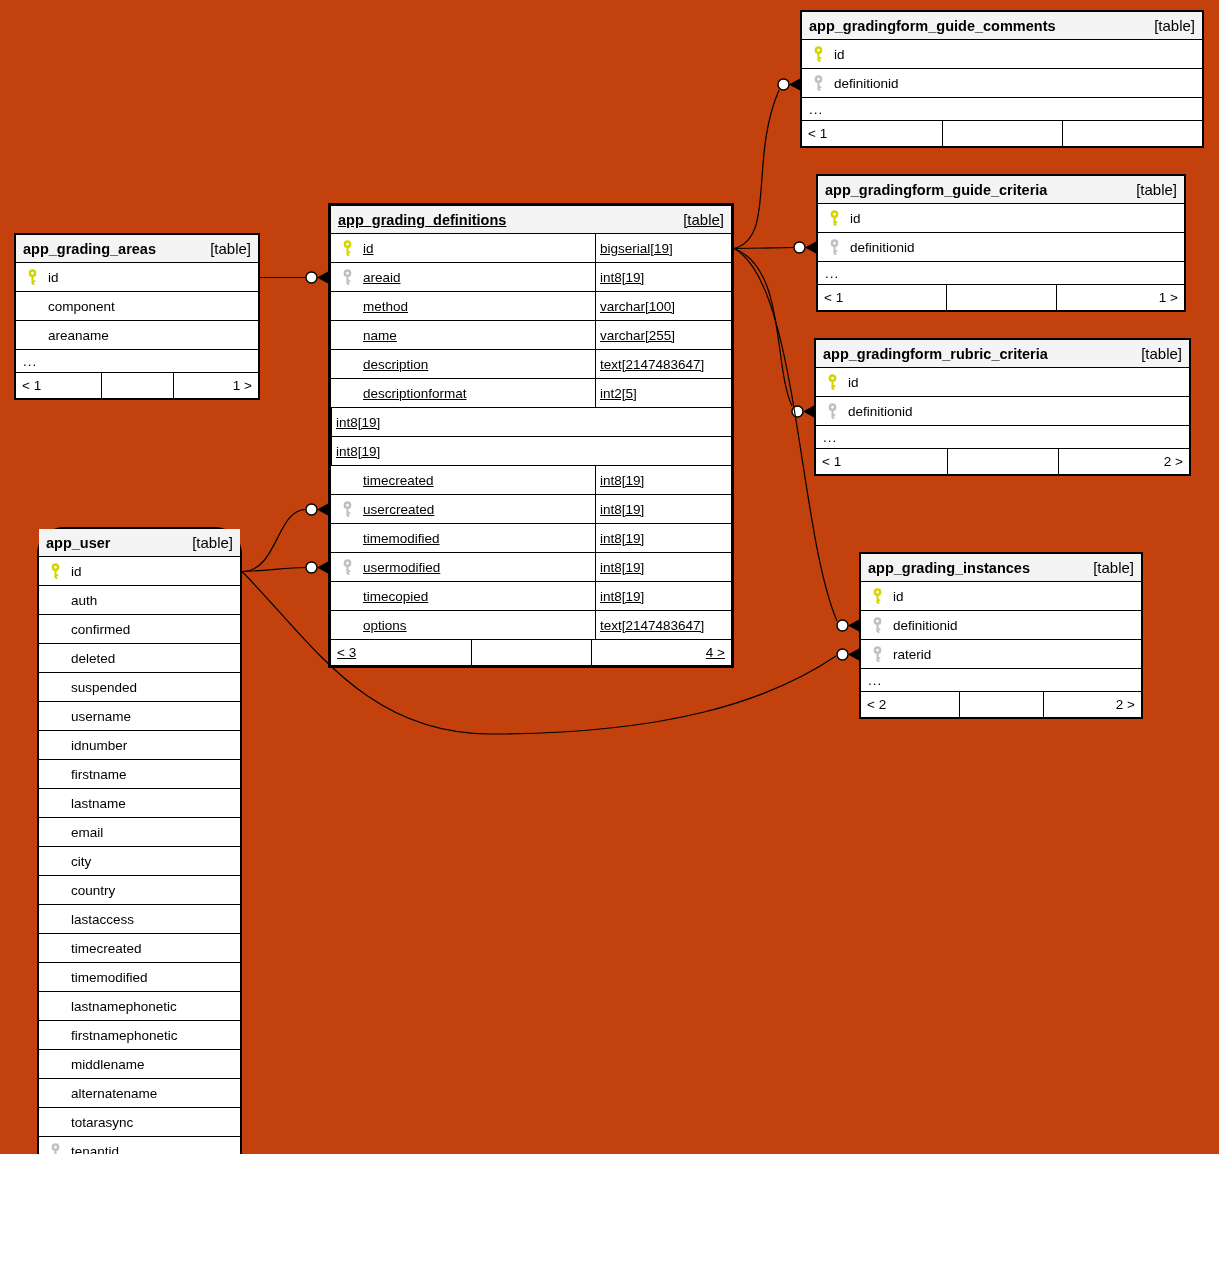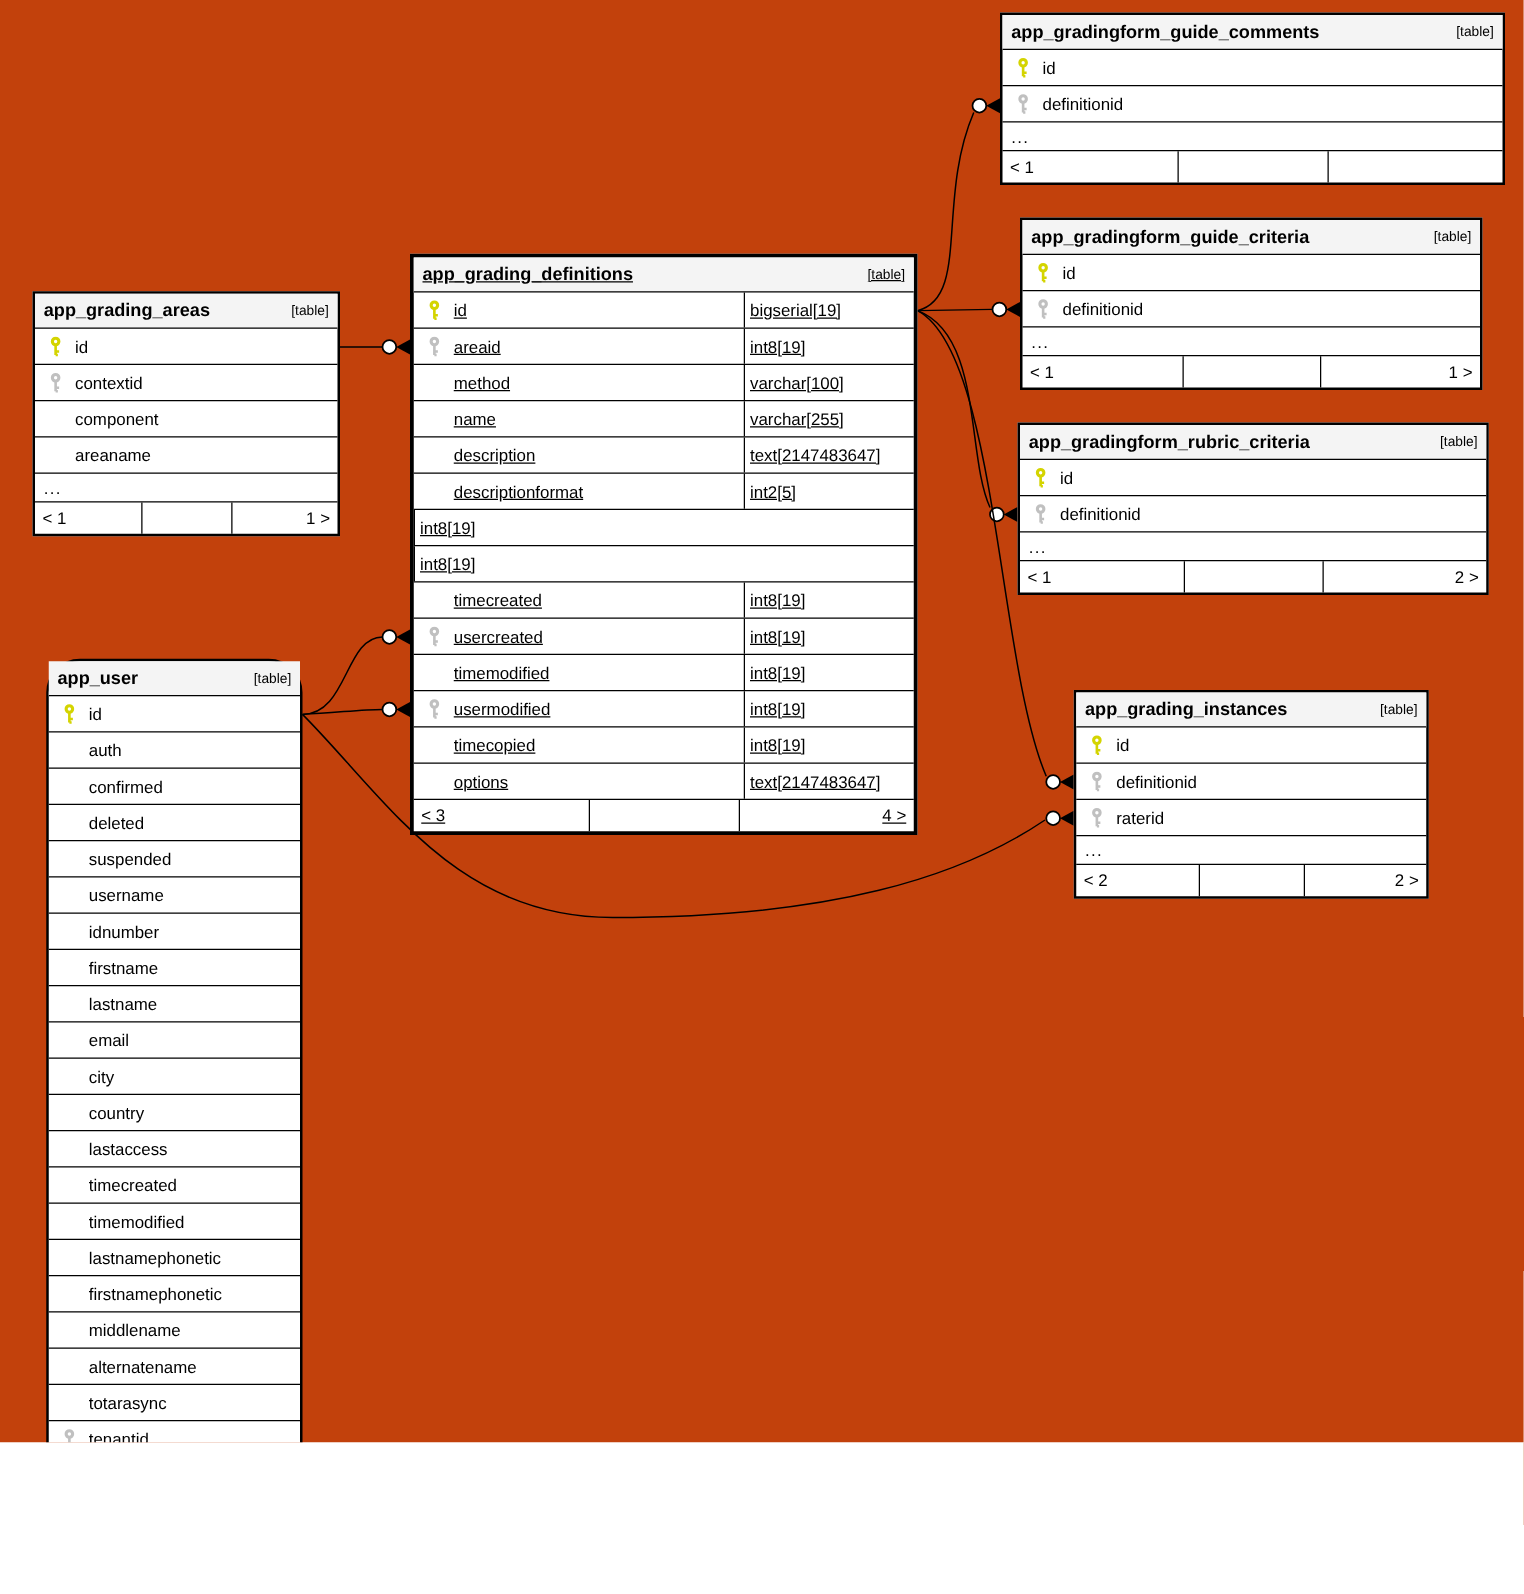--- a/index.html
+++ b/index.html
@@ -4,21 +4,21 @@
 <style>
   html,body{margin:0;padding:0;background:#ffffff;}
   body{font-family:"Liberation Sans","DejaVu Sans",sans-serif;color:#000;}
   .canvas{position:relative;width:1219px;height:1154px;background:#c2410c;overflow:hidden;}
   .wires{position:absolute;left:0;top:0;z-index:0;}
   .tbl{position:absolute;background:#fff;border:2px solid #000;box-sizing:border-box;z-index:1;}
   .tbl.focus{border-width:3px;}
   .hdr{height:28px;display:flex;align-items:center;justify-content:space-between;
        padding:0 7px;background:#f4f4f4;border-bottom:1px solid #000;box-sizing:border-box;}
   .ttl{font-weight:bold;font-size:14.5px;white-space:nowrap;}
-  .tag{font-size:11px;white-space:nowrap;}
+  .tag{font-size:15px;white-space:nowrap;}
   .row{height:29px;display:flex;align-items:stretch;border-bottom:1px solid #000;
        font-size:13.5px;box-sizing:border-box;}
   .ncell{display:flex;align-items:center;flex:1 1 auto;min-width:0;}
   .has-types .ncell{flex:0 0 264px;min-width:264px;}
   .kslot{width:32px;flex:0 0 32px;display:flex;align-items:center;padding-left:11px;box-sizing:border-box;}
   .kicon{display:flex;align-items:center;}
   .cname{white-space:nowrap;}
   .type{flex:1 1 auto;border-left:1px solid #000;display:flex;align-items:center;
         padding-left:4px;white-space:nowrap;}
   .erow{height:23px;display:flex;align-items:center;padding-left:7px;
@@ -325,49 +325,36 @@
           <span class="cname">options</span>
         </span>
         <span class="type">text[2147483647]</span>
       </div>
       <div class="foot">
         <span class="fc f1">&lt; 3</span>
         <span class="fc f2"></span>
         <span class="fc f3">4 &gt;</span>
       </div>
     </div>
-  <div class="tbl" style="left:14px;top:233px;width:246px;margin-left:12px;">
+  <div class="tbl" style="left:14px;top:233px;width:246px;">
       <div class="hdr">
         <span class="ttl">app_grading_areas</span>
         <span class="tag">[table]</span>
       </div>
       <div class="row">
         <span class="ncell">
           <span class="kslot">
             <span class="kicon">
               <svg width="11" height="17" viewBox="0 0 11 17">
                 <circle cx="5.5" cy="4.2" r="2.6" fill="none" stroke="#d4d400" stroke-width="2.5"></circle>
                 <path d="M5.5 6.8 V15 M5.5 12.2 H8.3 M5.5 15 H7.3" stroke="#d4d400" stroke-width="2.1" fill="none"></path>
               </svg>
             </span>
           </span>
           <span class="cname">id</span>
-        </span>
-      </div>
-      <div class="row">
-        <span class="ncell">
-          <span class="kslot">
-            <span class="kicon">
-              <svg width="11" height="17" viewBox="0 0 11 17">
-                <circle cx="5.5" cy="4.2" r="2.6" fill="none" stroke="#c0c0c0" stroke-width="2.5"></circle>
-                <path d="M5.5 6.8 V15 M5.5 12.2 H8.3 M5.5 15 H7.3" stroke="#c0c0c0" stroke-width="2.1" fill="none"></path>
-              </svg>
-            </span>
-          </span>
-          <span class="cname">contextid</span>
         </span>
       </div>
       <div class="row">
         <span class="ncell">
           <span class="kslot"></span>
           <span class="cname">component</span>
         </span>
       </div>
       <div class="row">
         <span class="ncell">

